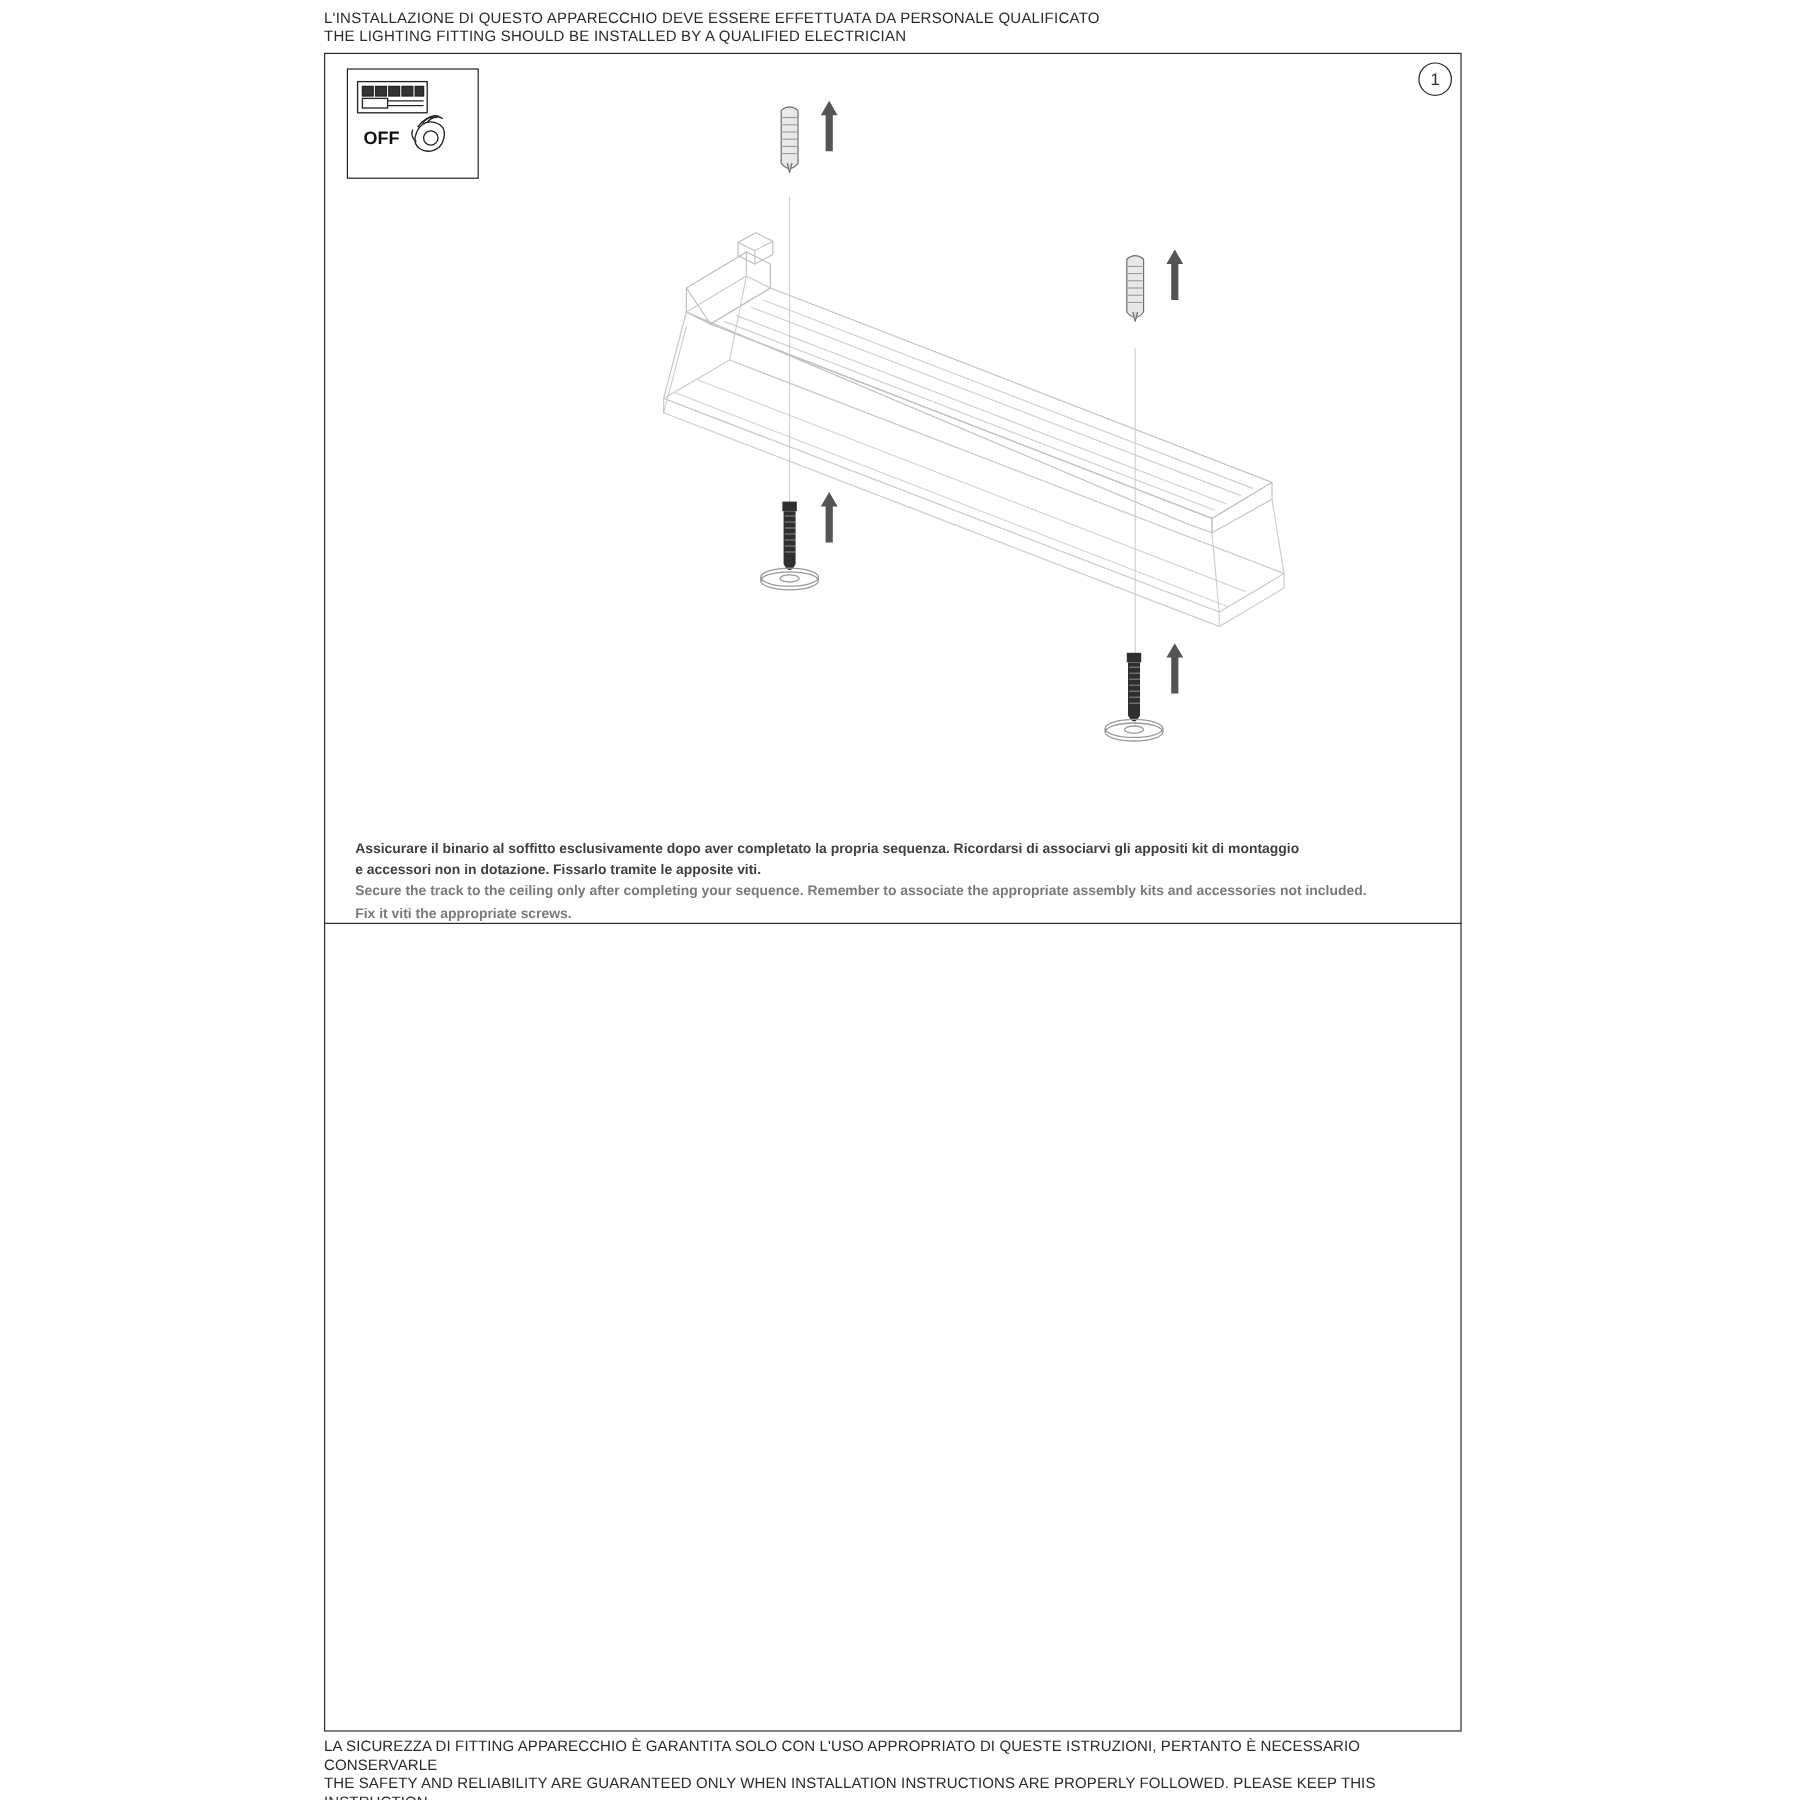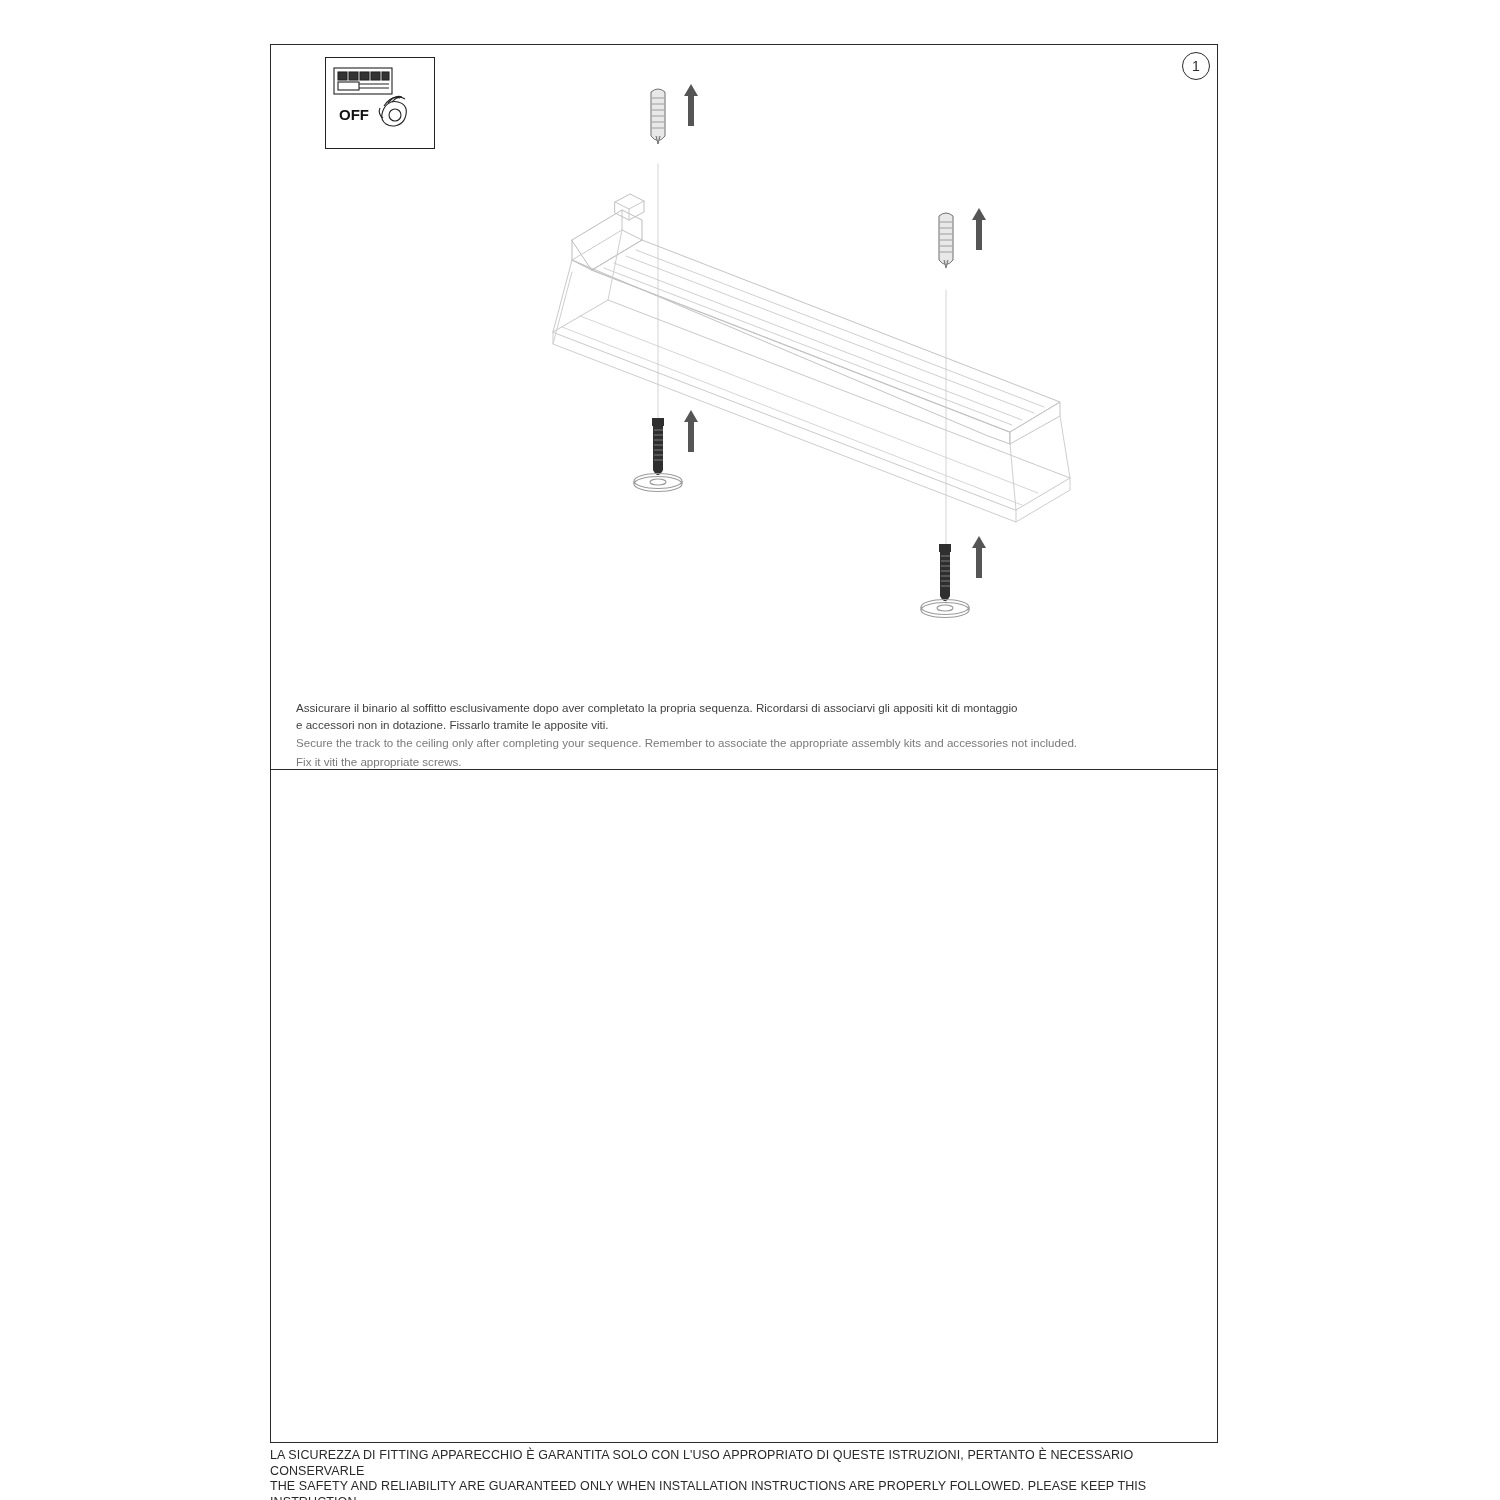--- a/index.html
+++ b/index.html
@@ -75,21 +75,20 @@
   
   .off-box {
     position: absolute;
     left: 289px;
     top: 57px;
     width: 110px;
     height: 92px;
     border: 1.4px solid #222;
     box-sizing: border-box;
     background: #fff;
-    margin-left: 36px;
   }
   .off-box svg { display: block; }
 
   
   .illustration {
     position: absolute;
     left: 270px;
     top: 44px;
     width: 948px;
     height: 660px;
@@ -106,40 +105,44 @@
     line-height: 16.5px;
     color: #4a4a4a;
   }
   .caption .it {
     color: #3f3f3f;
   }
   .caption .en {
     color: #7a7a7a;
     margin-top: 2px;
   }
-  .caption span { display: block; }
+  .caption span { display: block; font-weight: bold; }
 
   
   .footer-text {
     position: absolute;
     left: 270px;
     top: 1448px;
     width: 950px;
     font-size: 12.5px;
     line-height: 15.5px;
     letter-spacing: 0.1px;
     color: #2a2a2a;
   }
   .footer-text span { display: block; }
 </style>
 </head>
 <body>
 
 <div class="sheet">
 
+  <div class="header-text">
+    <span class="line1">L'INSTALLAZIONE DI QUESTO APPARECCHIO DEVE ESSERE EFFETTUATA DA PERSONALE QUALIFICATO</span>
+    <span class="line2">THE LIGHTING FITTING SHOULD BE INSTALLED BY A QUALIFIED ELECTRICIAN</span>
+  </div>
 
   <div class="frame"></div>
   <div class="frame-divider"></div>
 
   <div class="step-badge">
     <span>1</span>
   </div>
 
   <div class="off-box">
     <svg width="108" height="90" viewBox="0 0 108 90" xmlns="http://www.w3.org/2000/svg">

